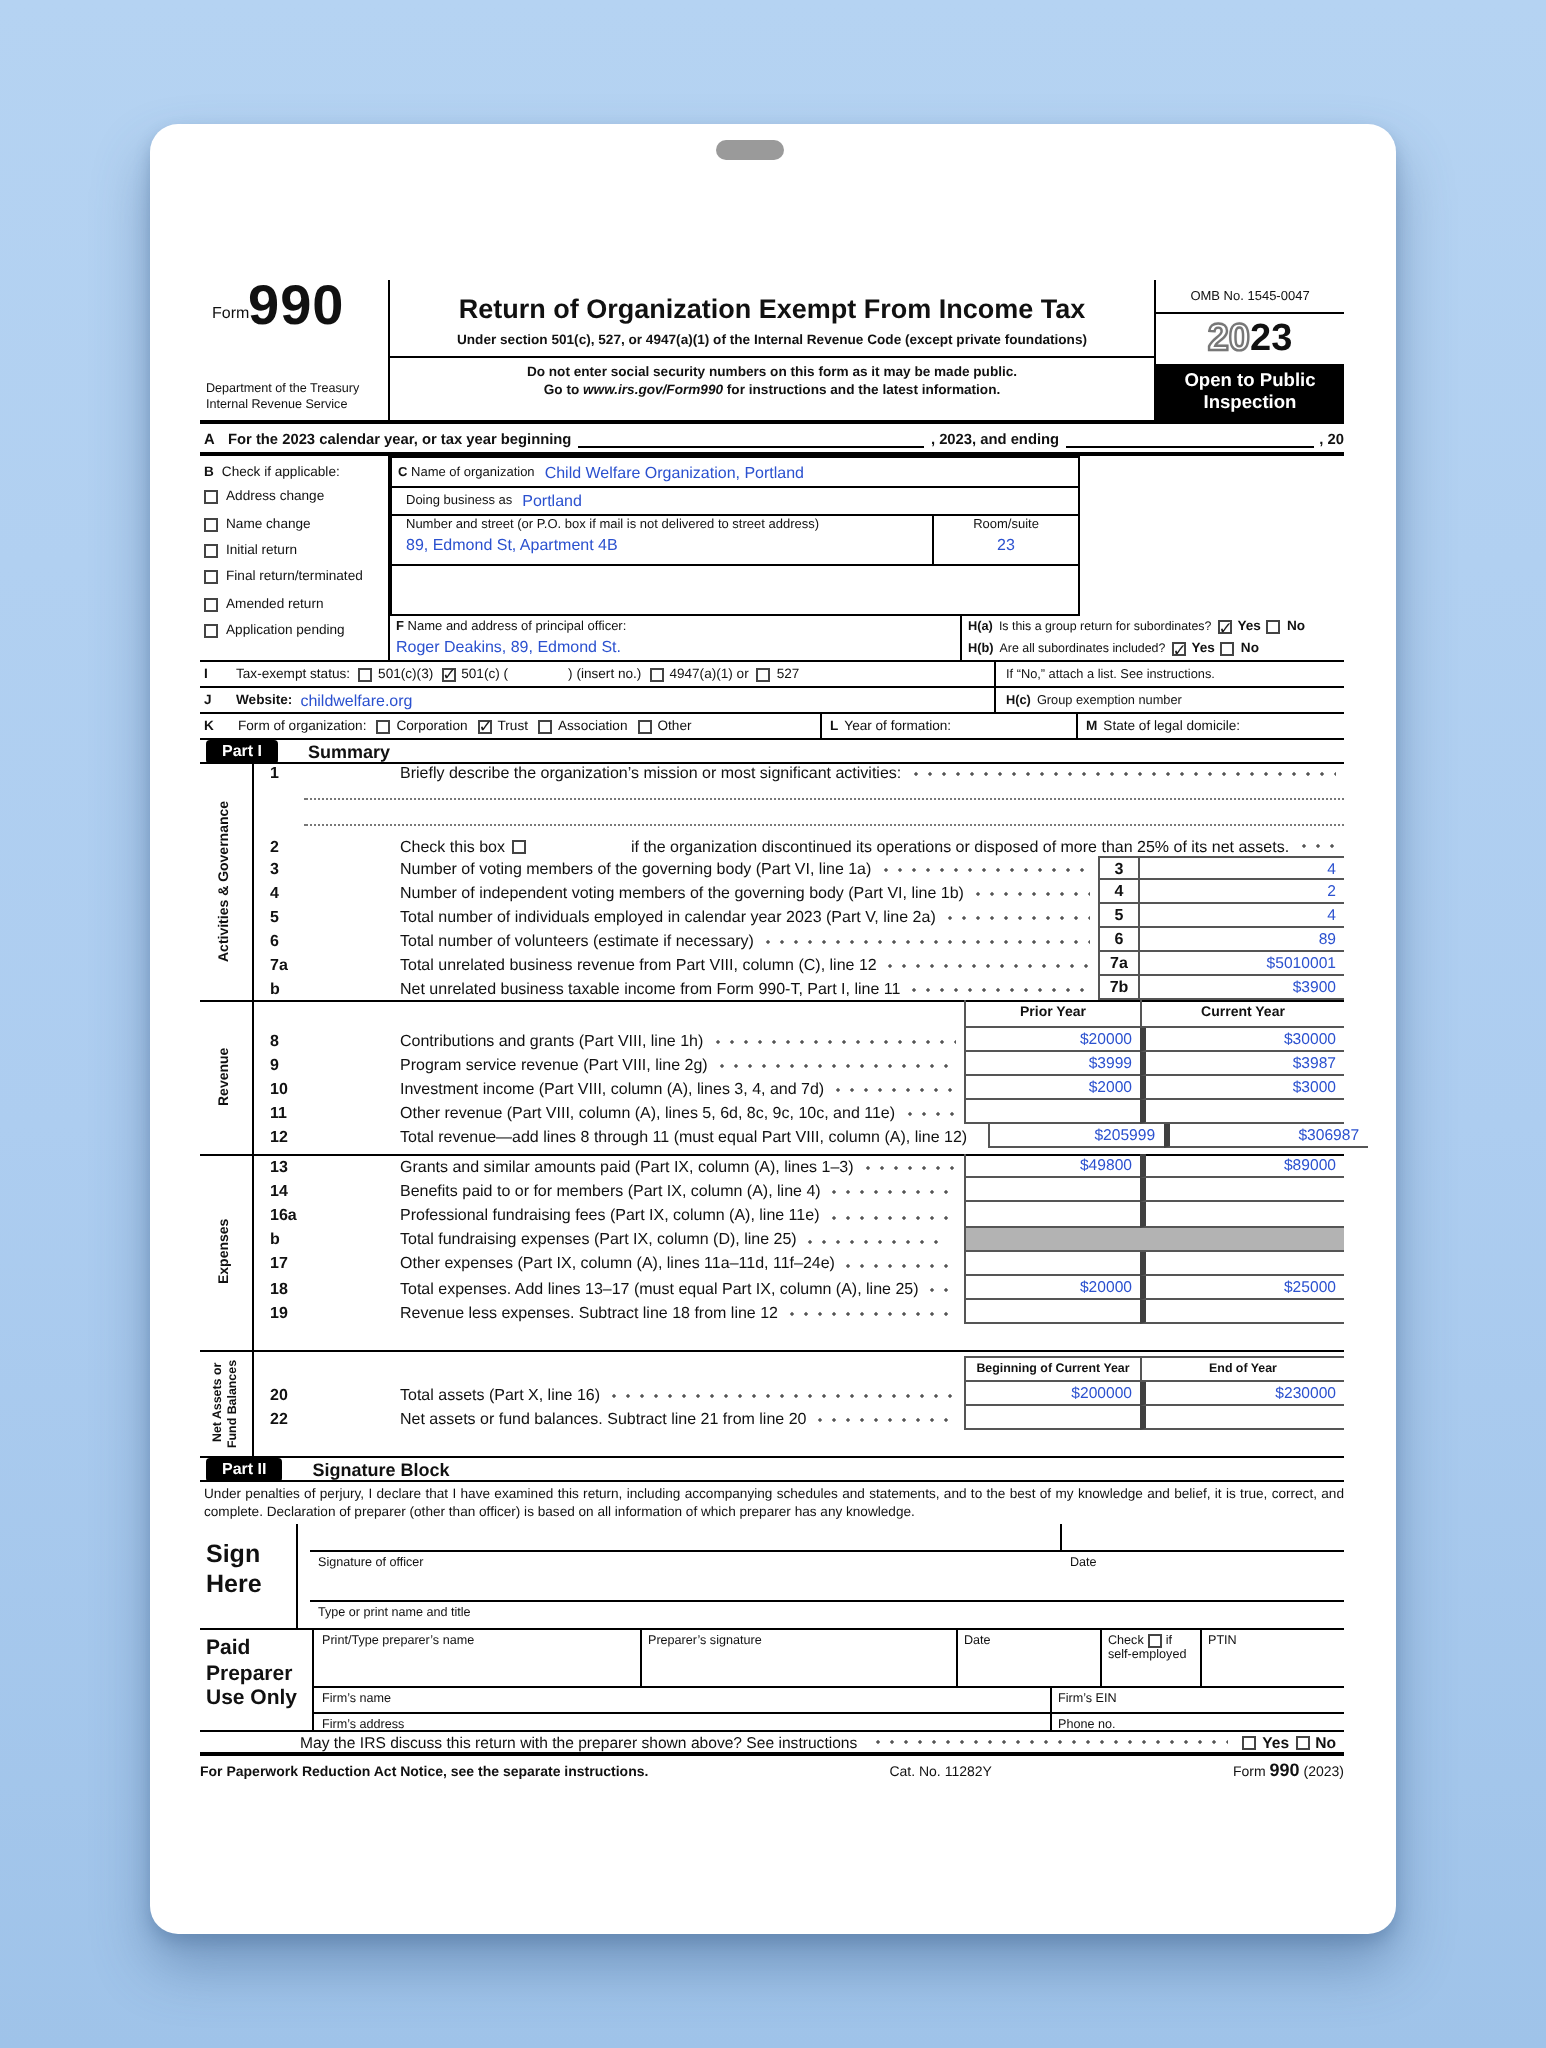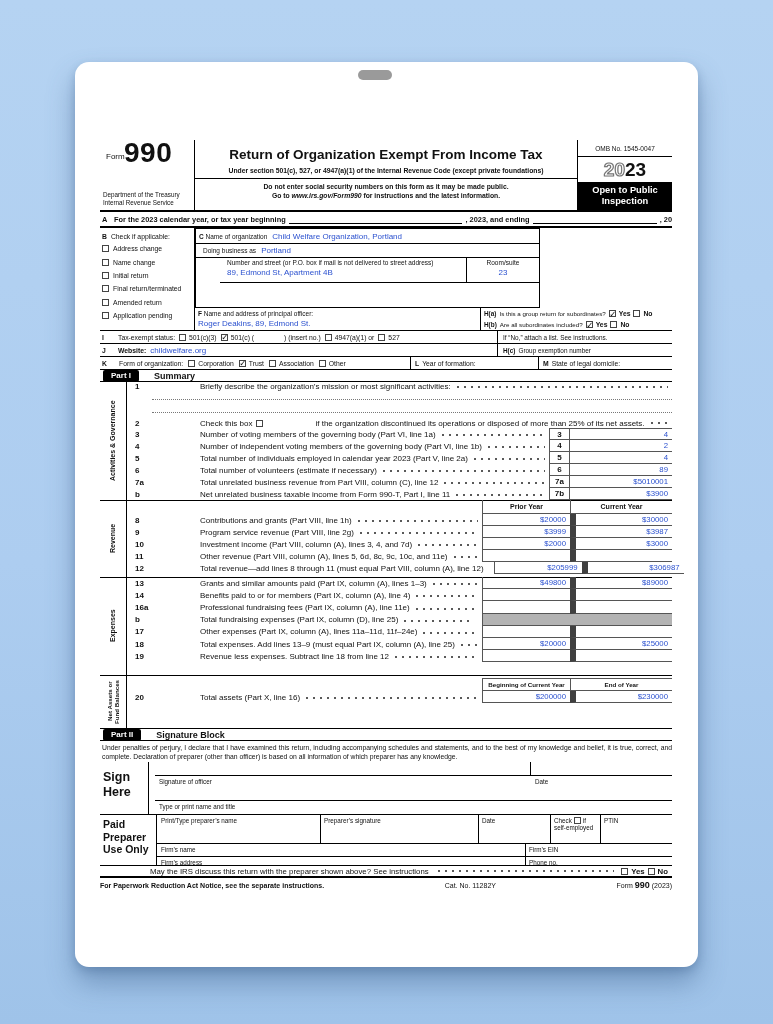--- a/index.html
+++ b/index.html
@@ -49,21 +49,21 @@
   .b-hdr b { margin-right: 4px; }
   .b-item { display: flex; align-items: center; height: 13.4px; gap: 4px; font-size: 6.8px; padding-left: 2px; }
   .cbx { width: 7px; height: 7px; border: 1px solid #444; background: #fff; display: inline-block; position: relative; flex: none; }
   .cbx.ck::after { content: "✓"; position: absolute; left: -0.5px; top: -2.5px; font-size: 8.5px; font-weight: bold; color: #1a1a1a; }
 
   #secC { left: 120px; top: 166px; width: 345px; height: 80px; border: 1.5px solid #000; font-size: 6.5px; }
   .blue { color: #2b51cf; }
   .c-r1 { height: 15px; border-bottom: 1px solid #000; display: flex; align-items: center; padding-left: 3px; }
   .c-r2 { height: 14px; border-bottom: 1px solid #000; display: flex; align-items: center; padding-left: 7px; }
   .c-val { font-size: 8px; margin-left: 5px; }
-  .c-r3 { height: 25px; border-bottom: 1px solid #000; display: flex; margin-left: 24px; }
+  .c-r3 { height: 25px; border-bottom: 1px solid #000; display: flex; }
   .c-r3l { flex: 1; padding: 1px 0 0 7px; }
   .room { width: 73px; border-left: 1px solid #000; text-align: center; padding-top: 1px; }
   .c-r4 { padding: 1px 0 0 3px; }
   .v8 { font-size: 8px; display: block; margin-top: 2px; }
 
   #secD { left: 465px; top: 166px; width: 132px; height: 80px; font-size: 6.5px; }
   .d-r1 { height: 22px; border-bottom: 1px solid #000; padding: 2px 0 0 3px; font-weight: bold; }
   .d-r2 { height: 25px; border-bottom: 1px solid #000; padding: 2px 0 0 3px; }
   .d-val { font-size: 8px; font-weight: normal; display: block; text-align: center; margin-top: 2px; }
   .d-r3 { padding: 15px 0 0 3px; }
@@ -115,21 +115,21 @@
   #line2 .cbx { margin: 0 4px; }
   .rowsbox { left: 52px; width: 545px; }
   #gov-rows { top: 366px; } #rev-rows { top: 452px; } #exp-rows { top: 515px; } #net-rows { top: 629px; }
   .srow { display: flex; align-items: center; height: 12px; font-size: 8px; }
   #exp-rows .srow, #net-rows .srow { height: 12.2px; }
   .desc { white-space: nowrap; padding-left: 48px; }
   .cell { flex: none; height: 100%; display: flex; align-items: center; border-bottom: 1px solid #555; }
   .numbox { width: 21px; justify-content: center; font-weight: bold; border-left: 1px solid #555; border-right: 1px solid #555; }
   .vcell { width: 102px; justify-content: flex-end; padding-right: 4px; color: #2b51cf; font-size: 7.8px; }
   .pcell { width: 88px; border-left: 1px solid #555; justify-content: flex-end; padding-right: 4px; color: #2b51cf; font-size: 7.8px; }
-  .ccell { width: 102px; border-left: 6px solid #404040; justify-content: flex-end; padding-right: 4px; color: #2b51cf; font-size: 7.8px; }
+  .ccell { width: 102px; border-left: 3px solid #404040; justify-content: flex-end; padding-right: 4px; color: #2b51cf; font-size: 7.8px; }
   #gov-rows .srow:first-child .cell { border-top: 1px solid #555; }
   .shade { width: 190px; border-left: 1px solid #555; background: #b3b3b3; }
   .lead.short { flex: 0 0 70px; }
   .sp { flex: 1; }
   .colhdr { left: 52px; width: 545px; height: 14px; display: flex; font-size: 7px; font-weight: bold; }
   #colhdr1 { top: 438px; } #colhdr2 { top: 616px; height: 13px; font-size: 6.2px; }
   .colhdr .hsp { flex: 1; }
   .hcell { border-left: 1px solid #555; border-bottom: 1px solid #555; display: flex; align-items: center; justify-content: center; height: 100%; }
   #colhdr2 .hcell { border-top: 1px solid #555; }
   .hprior { width: 88px; } .hcur { width: 102px; }
@@ -494,21 +494,21 @@
       </div>
       <div class="srow">
         <span class="numcol">17</span>
         <span class="desc">Other expenses (Part IX, column (A), lines 11a–11d, 11f–24e)</span>
         <span class="lead"></span>
         <span class="cell pcell"></span>
         <span class="cell ccell"></span>
       </div>
       <div class="srow">
         <span class="numcol">18</span>
-        <span class="desc">Total expenses. Add lines 13–9 (must equal Part IX, column (A), line 25)</span>
+        <span class="desc">Total expenses. Add lines 13–17 (must equal Part IX, column (A), line 25)</span>
         <span class="lead"></span>
         <span class="cell pcell">$20000</span>
         <span class="cell ccell">$25000</span>
       </div>
       <div class="srow">
         <span class="numcol">19</span>
         <span class="desc">Revenue less expenses. Subtract line 18 from line 12</span>
         <span class="lead"></span>
         <span class="cell pcell"></span>
         <span class="cell ccell"></span>
@@ -519,20 +519,27 @@
     <span class="hcell hprior">Beginning of Current Year</span>
     <span class="hcell hcur">End of Year</span>
   </div>
   <div id="net-rows" class="rowsbox">
       <div class="srow">
         <span class="numcol">20</span>
         <span class="desc">Total assets (Part X, line 16)</span>
         <span class="lead"></span>
         <span class="cell pcell">$200000</span>
         <span class="cell ccell">$230000</span>
+      </div>
+      <div class="srow">
+        <span class="numcol">22</span>
+        <span class="desc">Net assets or fund balances. Subtract line 21 from line 20</span>
+        <span class="lead"></span>
+        <span class="cell pcell"></span>
+        <span class="cell ccell"></span>
       </div>
     </div>
 
   <div id="p2bar" class="pbar">
     <span class="pl">Part II</span>
     <span class="pt">Signature Block</span>
   </div>
   <div id="perjury">Under penalties of perjury, I declare that I have examined this return, including accompanying schedules and statements, and to the best of my knowledge and belief, it is true, correct, and complete. Declaration of preparer (other than officer) is based on all information of which preparer has any knowledge.</div>
 
   <div id="signblk">

